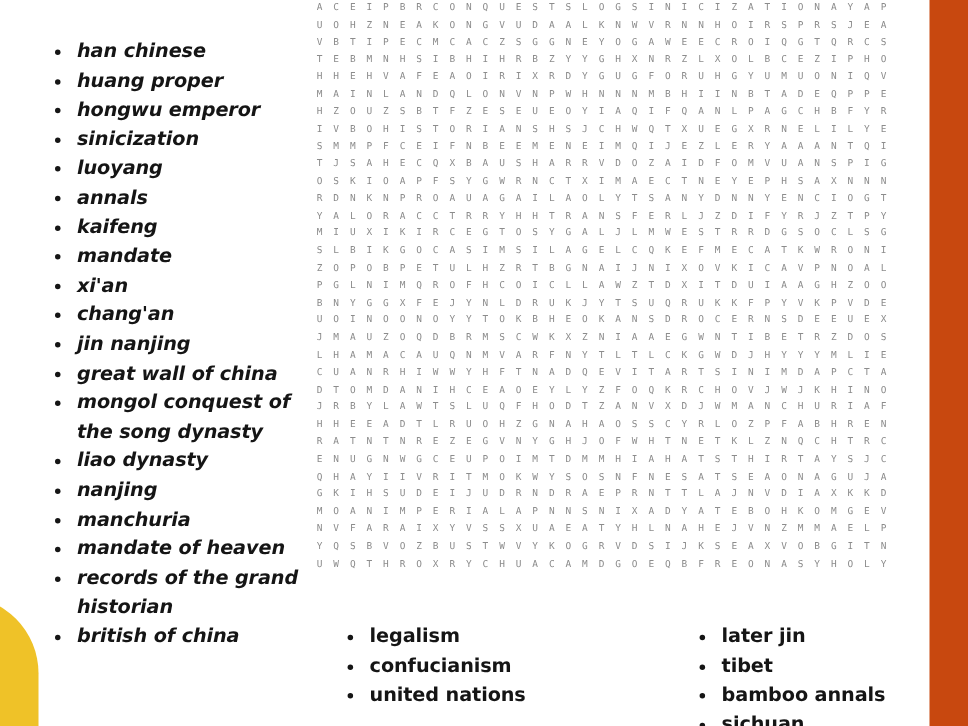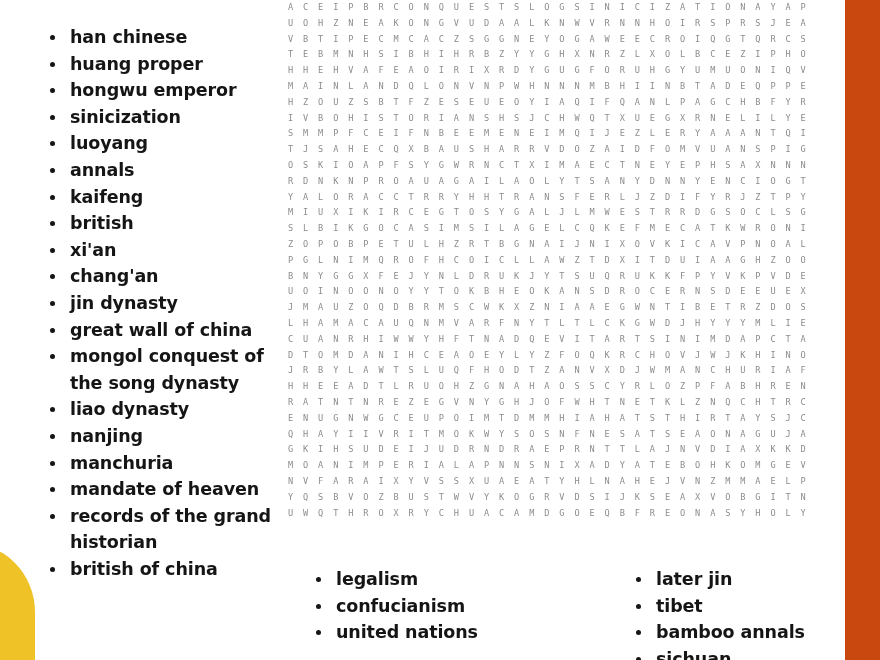--- a/index.html
+++ b/index.html
@@ -31,23 +31,24 @@
     width:75px; height:160px;
     background:#efc228;
     border-top-right-radius:70px;
     border-top-left-radius:0;
     z-index:1;
   }
 
   
   .wordlist-left {
     position:absolute;
-    left:44px; top:24px;
+    left:44px; top:34px;
     width:240px;
     z-index:3;
+    font-style:italic;
   }
   .wordlist-bottom-2 {
     position:absolute;
     left:310px; top:566px;
     width:280px;
     z-index:3;
   }
   .wordlist-bottom-3 {
     position:absolute;
     left:630px; top:566px;
@@ -1335,24 +1336,24 @@
 
   <div class="wordlist-left">
     <ul class="words">
         <li>han chinese</li>
         <li>huang proper</li>
         <li>hongwu emperor</li>
         <li>sinicization</li>
         <li>luoyang</li>
         <li>annals</li>
         <li>kaifeng</li>
-        <li>british</li>
+        <li>mandate</li>
         <li>xi'an</li>
         <li>chang'an</li>
-        <li>jin dynasty</li>
+        <li>jin nanjing</li>
         <li>great wall of china</li>
         <li>mongol conquest of the song dynasty</li>
         <li>liao dynasty</li>
         <li>nanjing</li>
         <li>manchuria</li>
         <li>mandate of heaven</li>
         <li>records of the grand historian</li>
         <li>british of china</li>
       </ul>
   </div>

